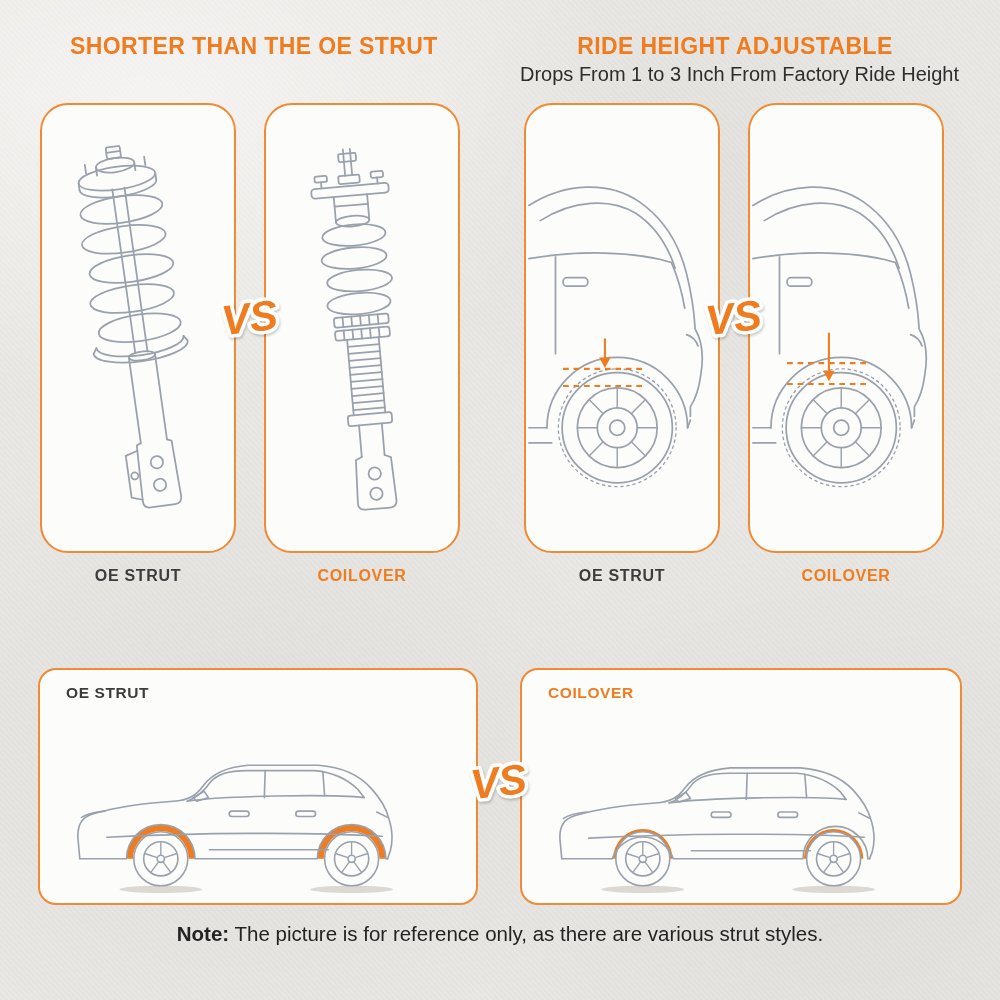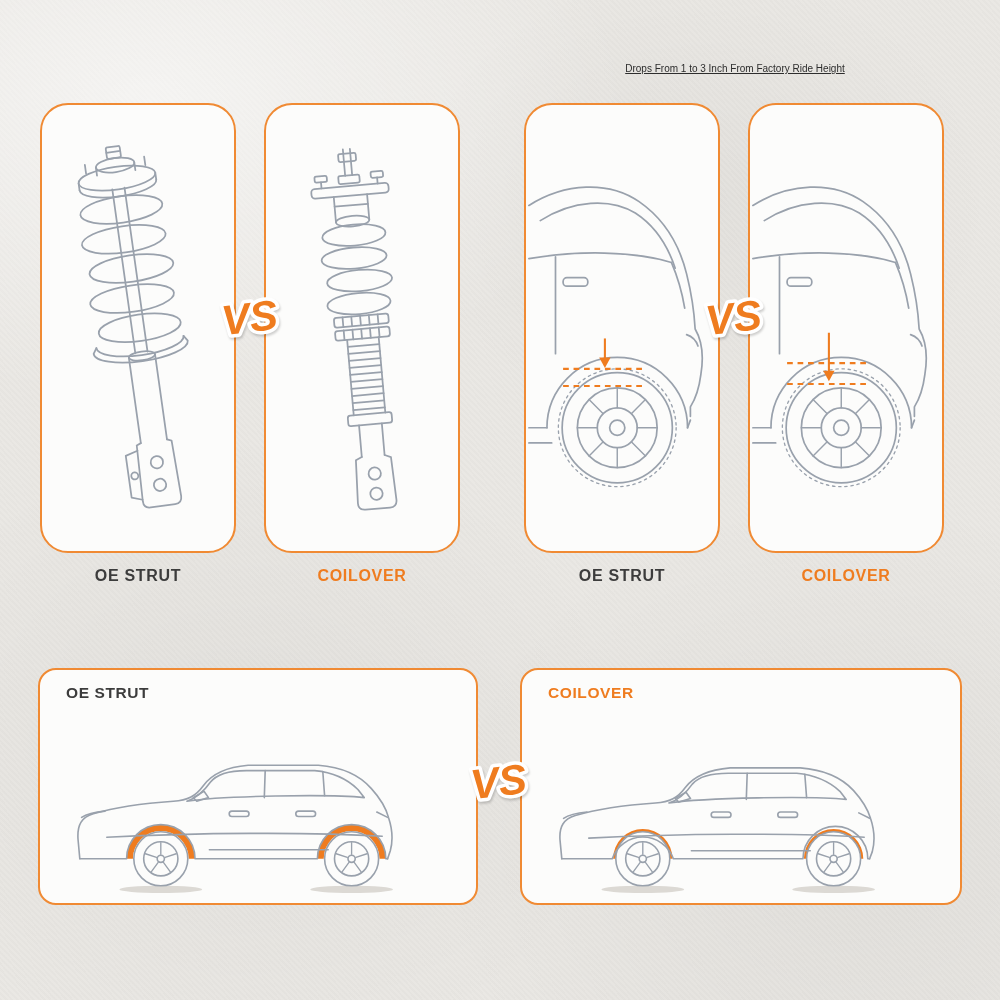--- a/index.html
+++ b/index.html
@@ -23,24 +23,23 @@
     position:absolute;
     color:#ef7c1f;
     font-weight:800;
     font-size:23px;
     letter-spacing:.4px;
     white-space:nowrap;
   }
   .subtitle{
     position:absolute;
     color:#2d2d2d;
-    font-size:10px;
+    font-size:20px;
     font-weight:500;
     white-space:nowrap;
-    text-decoration:underline;
   }
   .panel{
     position:absolute;
     background:#fcfcfb;
     border:2px solid #f08a33;
     border-radius:28px;
     display:flex;
     align-items:center;
     justify-content:center;
     box-sizing:border-box;
@@ -173,40 +172,42 @@
         <circle cx="95" cy="330" r="21"></circle>
         <circle cx="95" cy="330" r="8"></circle>
         <path stroke-width="1.5" d="M116 330 L137 330 M109.8 344.8 L124.7 359.7 M95 351 L95 372 M80.2 344.8 L65.3 359.7 M74 330 L53 330 M80.2 315.2 L65.3 300.3 M95 309 L95 288 M109.8 315.2 L124.7 300.3"></path>
       </g>
     </symbol>
   </defs>
 </svg>
 
 <div class="canvas">
 
+  <div class="title-orange" style="left:70px;top:33px;">SHORTER THAN THE OE STRUT</div>
 
   <div class="panel" style="left:40px;top:103px;width:196px;height:450px;">
     <svg width="176" height="420" viewBox="0 0 200 440">
       <use href="#sym-oe-strut"></use>
     </svg>
   </div>
 
   <div class="panel" style="left:264px;top:103px;width:196px;height:450px;">
     <svg width="176" height="420" viewBox="0 0 200 440">
       <use href="#sym-coilover"></use>
     </svg>
   </div>
 
   <svg class="vs-badge" style="left:250px;top:322px;" viewBox="0 0 92 84">
     <text x="46" y="52" text-anchor="middle" font-family="Liberation Sans, sans-serif" font-size="42" font-weight="800" font-style="italic" fill="#ef7c1f" stroke="#ffffff" stroke-width="7" paint-order="stroke" stroke-linejoin="round" transform="rotate(-7 46 42)">VS</text>
   </svg>
 
   <div class="cap-label dark" style="left:40px;top:567px;width:196px;">OE STRUT</div>
   <div class="cap-label orange" style="left:264px;top:567px;width:196px;">COILOVER</div>
 
+  <div class="title-orange" style="left:520px;top:33px;width:430px;text-align:center;">RIDE HEIGHT ADJUSTABLE</div>
   <div class="subtitle" style="left:520px;top:63px;width:430px;text-align:center;">Drops From 1 to 3 Inch From Factory Ride Height</div>
 
   <div class="panel" style="left:524px;top:103px;width:196px;height:450px;">
     <svg width="190" height="440" viewBox="0 0 200 450">
       <use href="#sym-rear-car"></use>
       <g stroke="#ef7c1f" stroke-width="2.2">
         <path fill="none" stroke-dasharray="6 5" d="M38 268 H126 M38 286 H126"></path>
         <line x1="82" y1="236" x2="82" y2="258"></line>
         <path stroke="none" fill="#ef7c1f" d="M76 256 L88 256 L82 267 Z"></path>
       </g>
@@ -294,14 +295,17 @@
         <circle cx="324" cy="152" r="4"></circle>
         <path stroke-width="1.5" d="M324 147 L324 134 M328.8 150.5 L341.1 146.4 M326.9 156 L334.6 166.6 M321.1 156 L313.4 166.6 M319.2 150.5 L306.9 146.4"></path>
       </g>
     </svg>
   </div>
 
   <svg class="vs-badge" style="left:499px;top:786px;" viewBox="0 0 92 84">
     <text x="46" y="52" text-anchor="middle" font-family="Liberation Sans, sans-serif" font-size="42" font-weight="800" font-style="italic" fill="#ef7c1f" stroke="#ffffff" stroke-width="7" paint-order="stroke" stroke-linejoin="round" transform="rotate(-7 46 42)">VS</text>
   </svg>
 
+  <div class="note-line">
+    <span class="note-prefix">Note:</span><span> The picture is for reference only, as there are various strut styles.</span>
+  </div>
 
 </div>
 
 </body></html>

